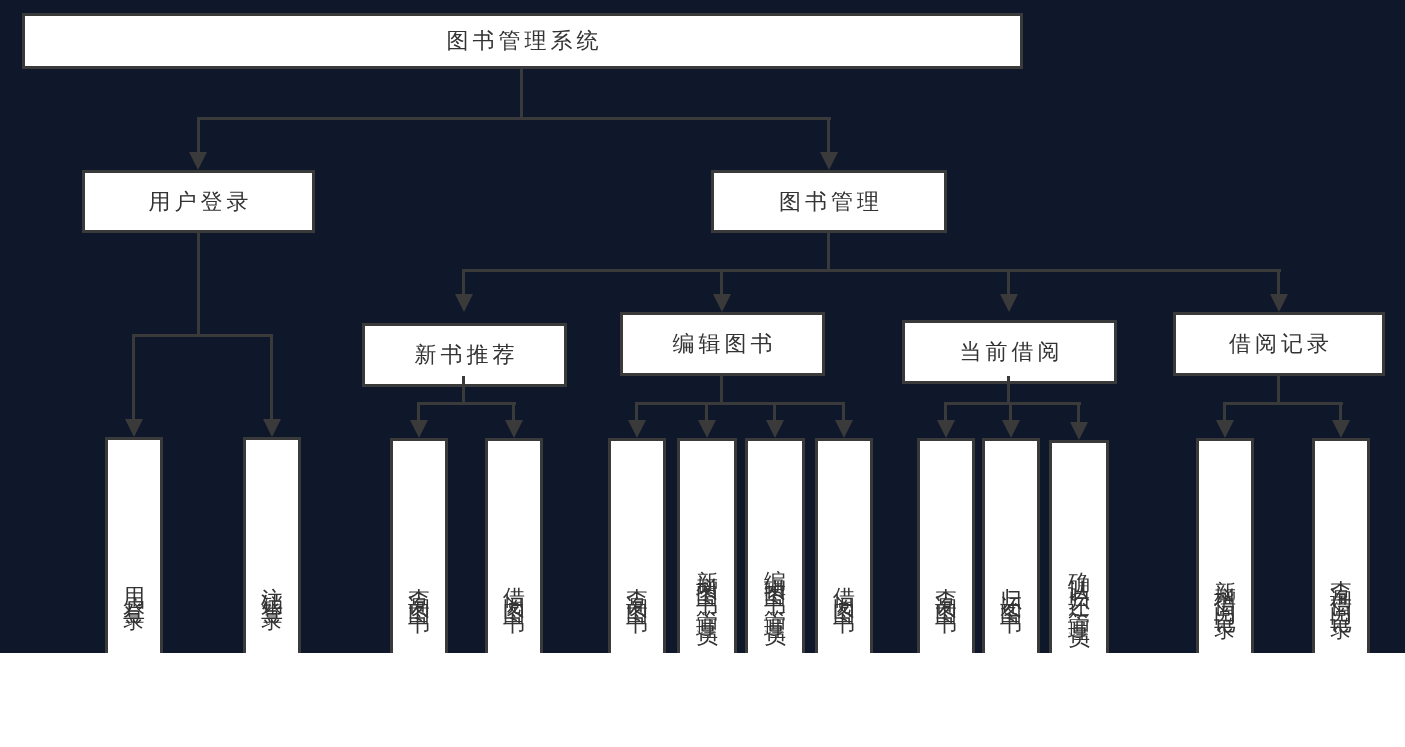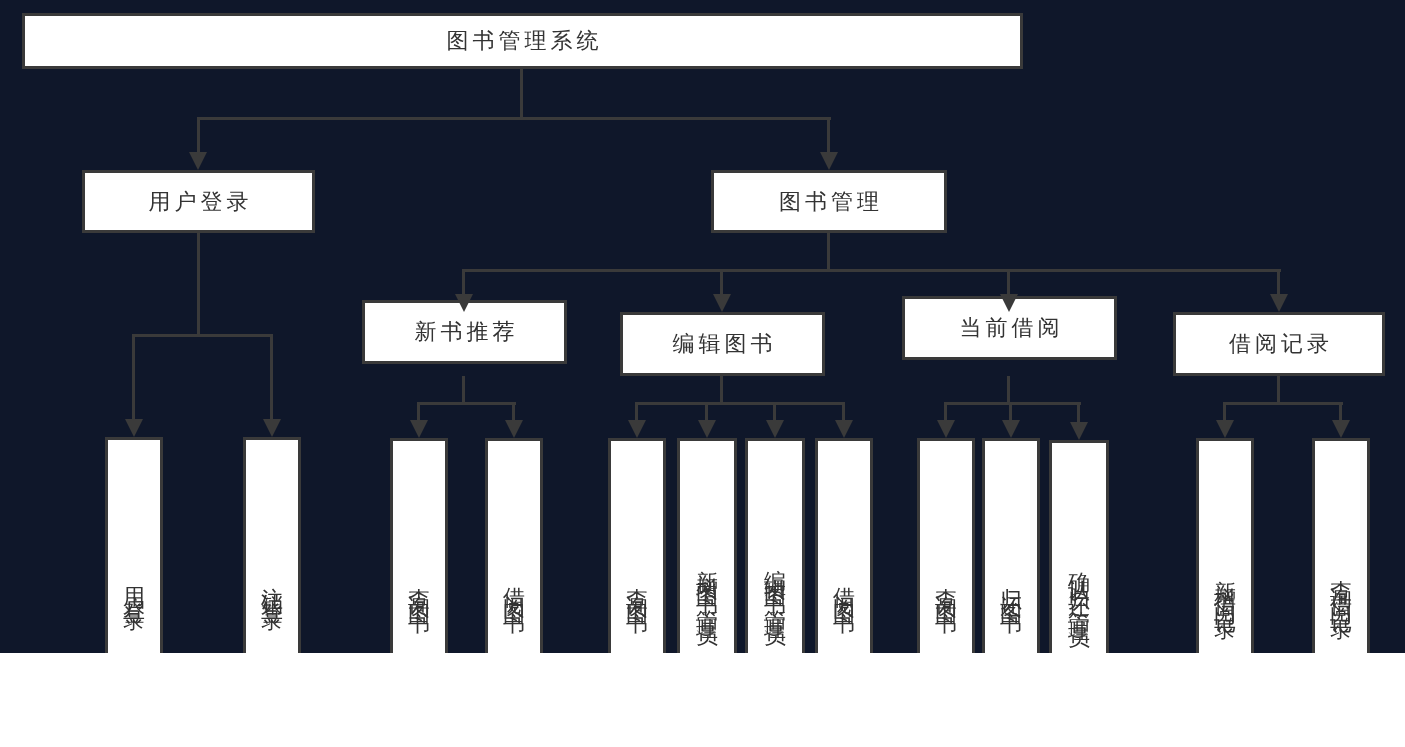--- a/index.html
+++ b/index.html
@@ -37,23 +37,23 @@
 </head>
 <body>
 
 <div id="stage">
 
   <div class="box" style="left:22px;top:13px;width:1001px;height:56px;">图书管理系统</div>
 
   <div class="box" style="left:82px;top:170px;width:233px;height:63px;">用户登录</div>
   <div class="box" style="left:711px;top:170px;width:236px;height:63px;">图书管理</div>
 
-  <div class="box" style="left:362px;top:300px;width:205px;height:64px;">新书推荐</div>
+  <div class="box" style="left:362px;top:323px;width:205px;height:64px;">新书推荐</div>
   <div class="box" style="left:620px;top:312px;width:205px;height:64px;">编辑图书</div>
-  <div class="box" style="left:902px;top:296px;width:215px;height:64px;">当前借阅</div>
+  <div class="box" style="left:902px;top:320px;width:215px;height:64px;">当前借阅</div>
   <div class="box" style="left:1173px;top:312px;width:212px;height:64px;">借阅记录</div>
 
   <div class="vbox" style="left:105px;top:437px;width:58px;height:296px;">用户登录</div>
   <div class="vbox" style="left:243px;top:437px;width:58px;height:296px;">注销登录</div>
 
   <div class="vbox" style="left:390px;top:438px;width:58px;height:295px;">查询图书</div>
   <div class="vbox" style="left:485px;top:438px;width:58px;height:295px;">借阅图书</div>
 
   <div class="vbox" style="left:608px;top:438px;width:58px;height:295px;">查询图书</div>
   <div class="vbox" style="left:677px;top:438px;width:60px;height:300px;">新增图书（管理员）</div>

